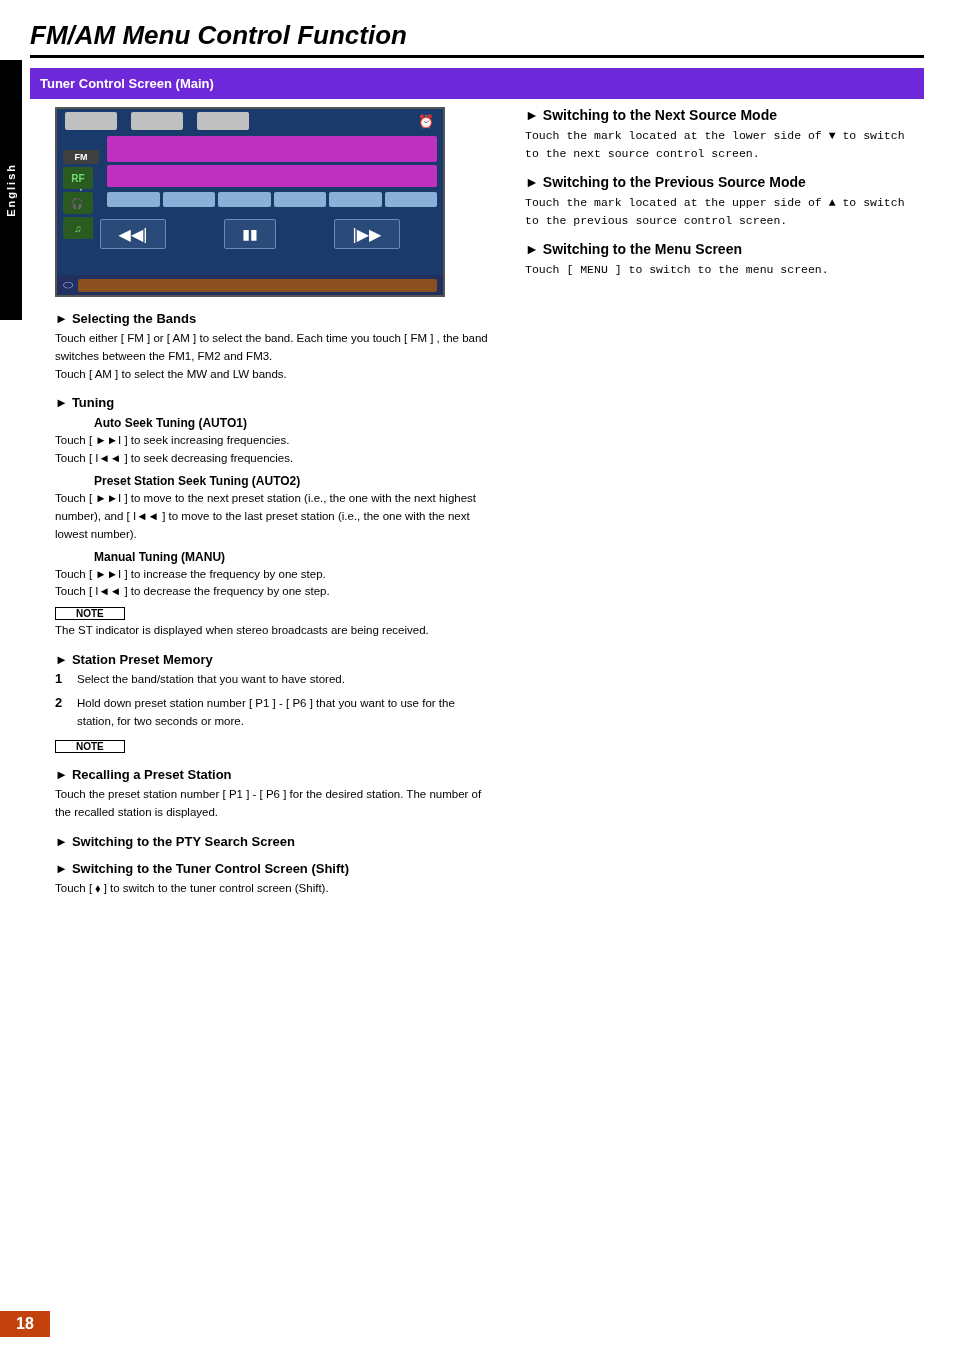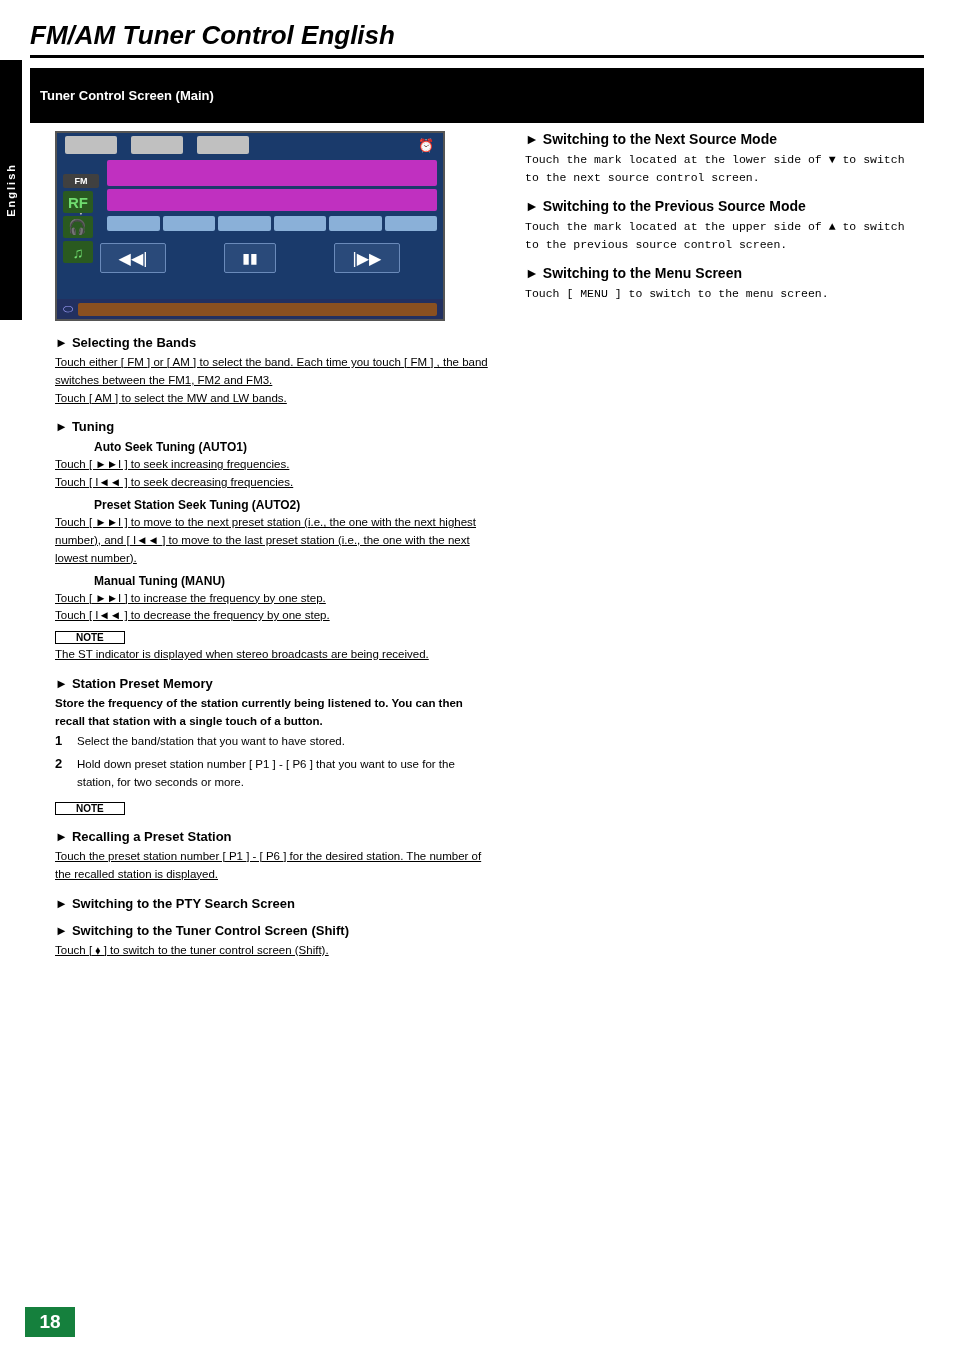--- a/index.html
+++ b/index.html
@@ -51,52 +51,51 @@
       transform: rotate(180deg);
       letter-spacing: 2px;
     }
 
     
     .page-number {
       position: absolute;
       bottom: 20px;
       left: 0;
       width: 50px;
-      background: #15803d;
+      background: #c2410c;
       color: #fff;
       text-align: center;
-      font-size: 19px;
+      font-size: 16px;
       font-weight: bold;
       padding: 4px 0;
-      margin-left: 25px;
     }
 
     
     .main-content {
       display: flex;
       gap: 30px;
       margin-left: 25px;
     }
 
     .left-column {
       width: 440px;
       flex-shrink: 0;
     }
 
     .right-column {
       flex: 1;
     }
 
     
     .section-header {
-      background: #000000;
+      background: #6d28d9;
       color: #fff;
       font-size: 13px;
       font-weight: bold;
-      padding: 20px 10px;
+      padding: 8px 10px;
       margin-bottom: 8px;
     }
 
     
     .section-title {
       font-size: 13px;
       font-weight: bold;
       margin-top: 12px;
       margin-bottom: 4px;
       display: flex;
@@ -114,21 +113,20 @@
       margin-top: 6px;
       margin-bottom: 2px;
       margin-left: 39px;
     }
 
     .body-text {
       font-size: 11.5px;
       line-height: 1.55;
       color: #000;
       margin-bottom: 2px;
-      text-decoration: underline;
     }
 
     .note-box {
       border: 1px solid #000;
       display: inline-block;
       padding: 0px 20px;
       font-size: 10px;
       font-weight: bold;
       margin: 4px 0 2px 0;
     }
@@ -332,34 +330,34 @@
     }
     .icon-col .ic {
       width: 30px;
       height: 22px;
       background: #2a5a20;
       border-radius: 2px;
       display: flex;
       align-items: center;
       justify-content: center;
       color: #70dd70;
-      font-size: 15px;
+      font-size: 10px;
       font-weight: bold;
     }
   </style>
 </head>
 <body>
 
 <div class="page-container">
 
   <div class="english-sidebar">
     <span>English</span>
   </div>
 
-  <div class="page-title">FM/AM Tuner Control English</div>
+  <div class="page-title">FM/AM Menu Control Function</div>
 
   <div class="section-header">Tuner Control Screen (Main)</div>
 
   <div class="main-content">
 
     <div class="left-column">
 
       <div class="screen-layout">
 
         <div class="sl-topbar">
@@ -448,21 +446,20 @@
         <span class="note-box">NOTE</span>
       </div>
       <div class="body-text">
         The ST indicator is displayed when stereo broadcasts are being received.
       </div>
 
       <div class="section-title">
         <span class="arrow">►</span>
         <strong>Station Preset Memory</strong>
       </div>
-      <div class="bold-note">Store the frequency of the station currently being listened to. You can then recall that station with a single touch of a button.</div>
 
       <div class="numbered-item">
         <div class="num">1</div>
         <div class="text">Select the band/station that you want to have stored.</div>
       </div>
       <div class="numbered-item">
         <div class="num">2</div>
         <div class="text">Hold down preset station number [ P1 ] - [ P6 ] that you want to use for the station, for two seconds or more.</div>
       </div>
 

